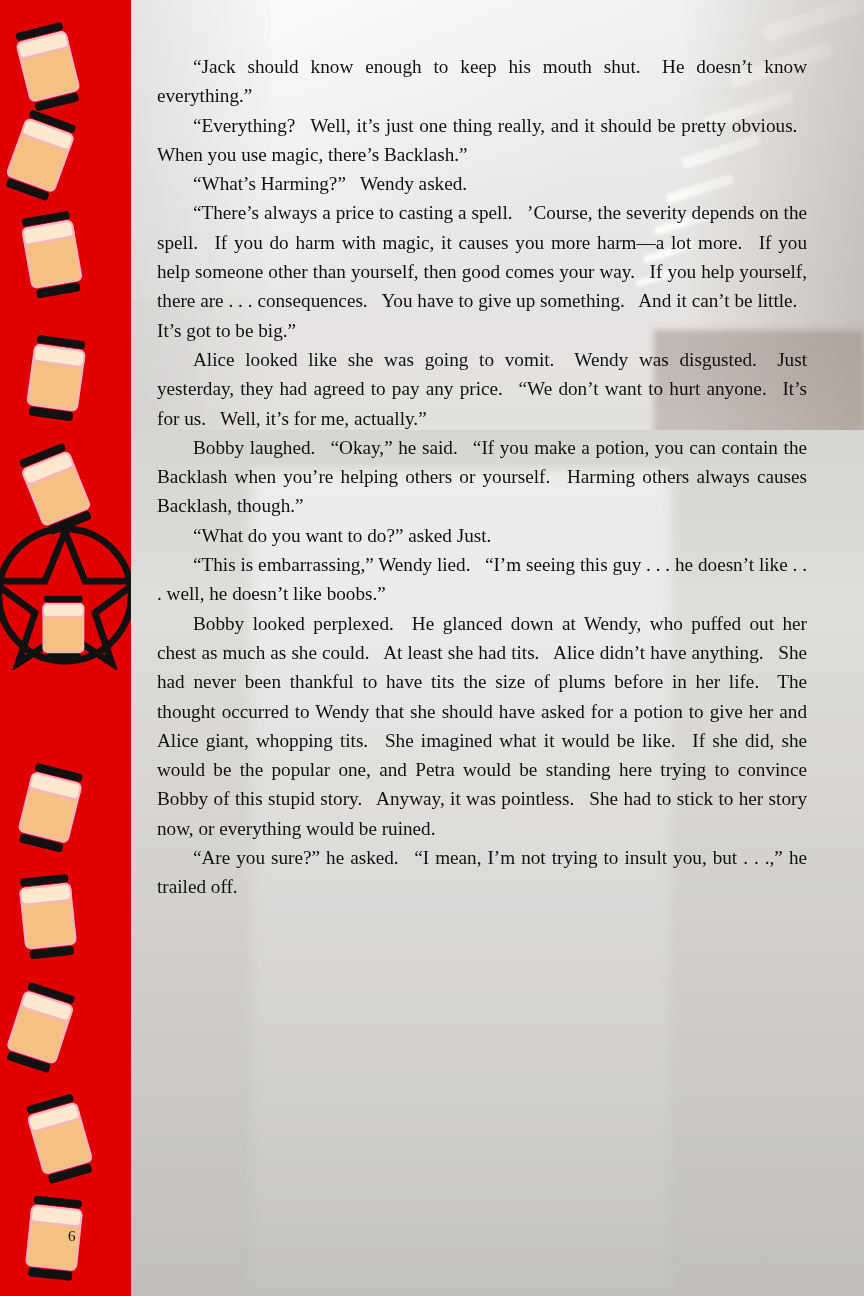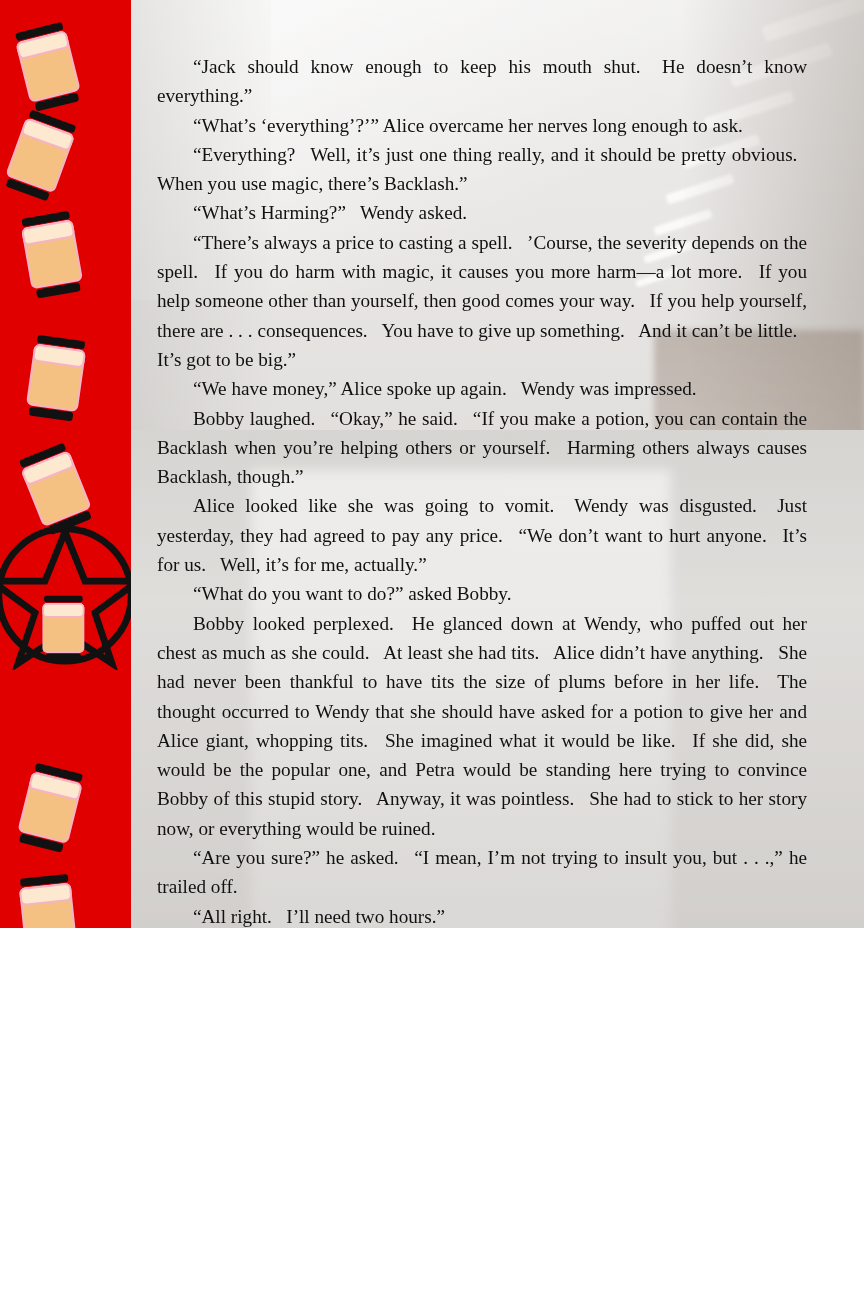--- a/index.html
+++ b/index.html
@@ -9,21 +9,21 @@
   body {
     width: 864px;
     height: 1296px;
     overflow: hidden;
     font-family: "Liberation Serif", serif;
     background: #ffffff;
   }
   .page {
     position: relative;
     width: 864px;
-    height: 928px;
+    height: 1296px;
     overflow: hidden;
   }
 
   
   .left-band {
     position: absolute;
     left: 0;
     top: 0;
     width: 131px;
     height: 1296px;
@@ -252,28 +252,26 @@
         <rect x="9" y="18" width="50" height="60" rx="5" fill="#f5c183" stroke="#f7b3c6" stroke-width="2"></rect>
         <rect x="9" y="18" width="50" height="16" rx="5" fill="#fde9cf" stroke="#f7b3c6" stroke-width="2"></rect>
         <rect x="12" y="80" width="44" height="9" rx="3" fill="#111"></rect>
       </svg>
 
     </div>
   </div>
 
   <div class="text-col">
     <p>“Jack should know enough to keep his mouth shut.  He doesn’t know everything.”</p>
-    <p>“What’s ‘everything’?’” Alice overcame her nerves long enough to ask.</p>
     <p>“Everything?  Well, it’s just one thing really, and it should be pretty obvious.  When you use magic, there’s Backlash.”</p>
     <p>“What’s Harming?”  Wendy asked.</p>
     <p>“There’s always a price to casting a spell.  ’Course, the severity depends on the spell.  If you do harm with magic, it causes you more harm—a lot more.  If you help someone other than yourself, then good comes your way.  If you help yourself, there are . . . consequences.  You have to give up something.  And it can’t be little.  It’s got to be big.”</p>
-    <p>“We have money,” Alice spoke up again.  Wendy was impressed.</p>
+    <p>Alice looked like she was going to vomit.  Wendy was disgusted.  Just yesterday, they had agreed to pay any price.  “We don’t want to hurt anyone.  It’s for us.  Well, it’s for me, actually.”</p>
     <p>Bobby laughed.  “Okay,” he said.  “If you make a potion, you can contain the Backlash when you’re helping others or yourself.  Harming others always causes Backlash, though.”</p>
-    <p>Alice looked like she was going to vomit.  Wendy was disgusted.  Just yesterday, they had agreed to pay any price.  “We don’t want to hurt anyone.  It’s for us.  Well, it’s for me, actually.”</p>
-    <p>“What do you want to do?” asked Bobby.</p>
+    <p>“What do you want to do?” asked Just.</p>
+    <p>“This is embarrassing,” Wendy lied.  “I’m seeing this guy . . . he doesn’t like . . . well, he doesn’t like boobs.”</p>
     <p>Bobby looked perplexed.  He glanced down at Wendy, who puffed out her chest as much as she could.  At least she had tits.  Alice didn’t have anything.  She had never been thankful to have tits the size of plums before in her life.  The thought occurred to Wendy that she should have asked for a potion to give her and Alice giant, whopping tits.  She imagined what it would be like.  If she did, she would be the popular one, and Petra would be standing here trying to convince Bobby of this stupid story.  Anyway, it was pointless.  She had to stick to her story now, or everything would be ruined.</p>
     <p>“Are you sure?” he asked.  “I mean, I’m not trying to insult you, but . . .,” he trailed off.</p>
-    <p>“All right.  I’ll need two hours.”</p>
   </div>
 
   <div class="page-number">6</div>
 
 </div>
 
 </body></html>

